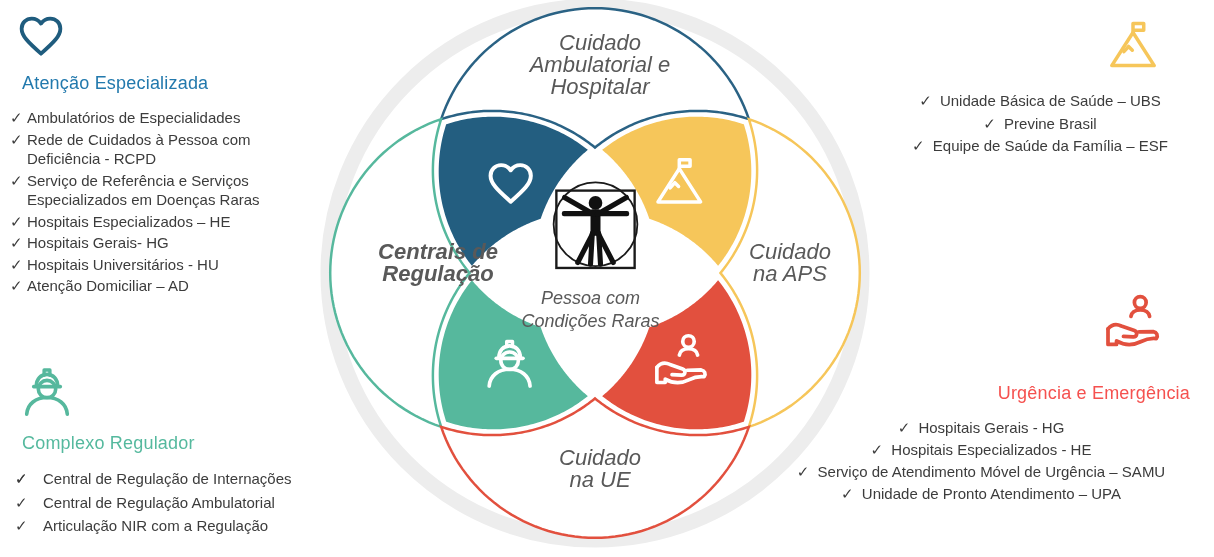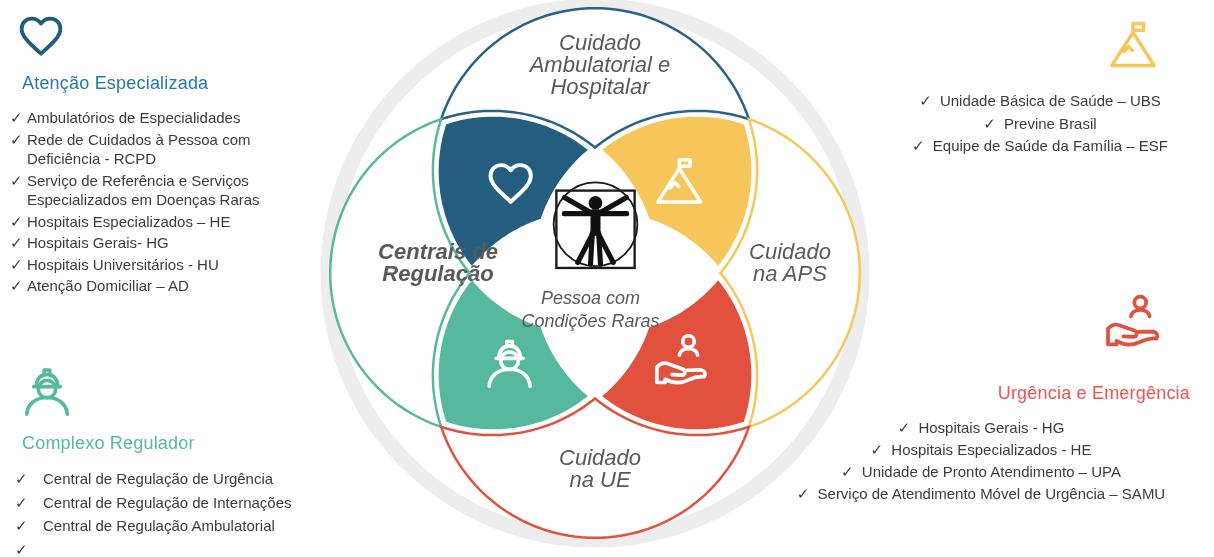--- a/index.html
+++ b/index.html
@@ -150,24 +150,24 @@
 </div>
 
 <div class="section" id="sec-bl">
   <span class="side-icon" style="color:var(--teal);margin-left:8px;">
     <svg viewBox="0 0 24 24" width="58" height="62">
         <use href="#sym-worker"></use>
       </svg>
   </span>
   <h2 class="sec-title">Complexo Regulador</h2>
   <div class="list align-left">
-      <div class="li"><span class="check">✓ </span><span>Central de Regulação de Urgência</span></div>
+      <div class="li"><span class="check">✓ </span></div>
       <div class="li"><span class="check">✓ </span><span>Central de Regulação de Internações</span></div>
       <div class="li"><span class="check">✓ </span><span>Central de Regulação Ambulatorial</span></div>
-      <div class="li"><span class="check">✓ </span></div>
+      <div class="li"><span class="check">✓ </span><span>Articulação NIR com a Regulação</span></div>
     </div>
 </div>
 
 <div class="section" id="sec-tr">
   <span class="side-icon" style="color:var(--yellow)">
     <svg viewBox="0 0 24 24" width="58" height="56">
         <use href="#sym-mountain"></use>
       </svg>
   </span>
   <div class="list align-right">
@@ -180,16 +180,16 @@
 <div class="section" id="sec-br">
   <span class="side-icon" style="color:var(--redLeaf)">
     <svg viewBox="0 0 24 24" width="64" height="64">
         <use href="#sym-hand"></use>
       </svg>
   </span>
   <h2 class="sec-title">Urgência e Emergência</h2>
   <div class="list align-right">
       <div class="li"><span class="check">✓ </span><span>Hospitais Gerais - HG</span></div>
       <div class="li"><span class="check">✓ </span><span>Hospitais Especializados - HE</span></div>
+      <div class="li"><span class="check">✓ </span><span>Serviço de Atendimento Móvel de Urgência – SAMU</span></div>
       <div class="li"><span class="check">✓ </span><span>Unidade de Pronto Atendimento – UPA</span></div>
-      <div class="li"><span class="check">✓ </span><span>Serviço de Atendimento Móvel de Urgência – SAMU</span></div>
     </div>
 </div>
 
 </body></html>

